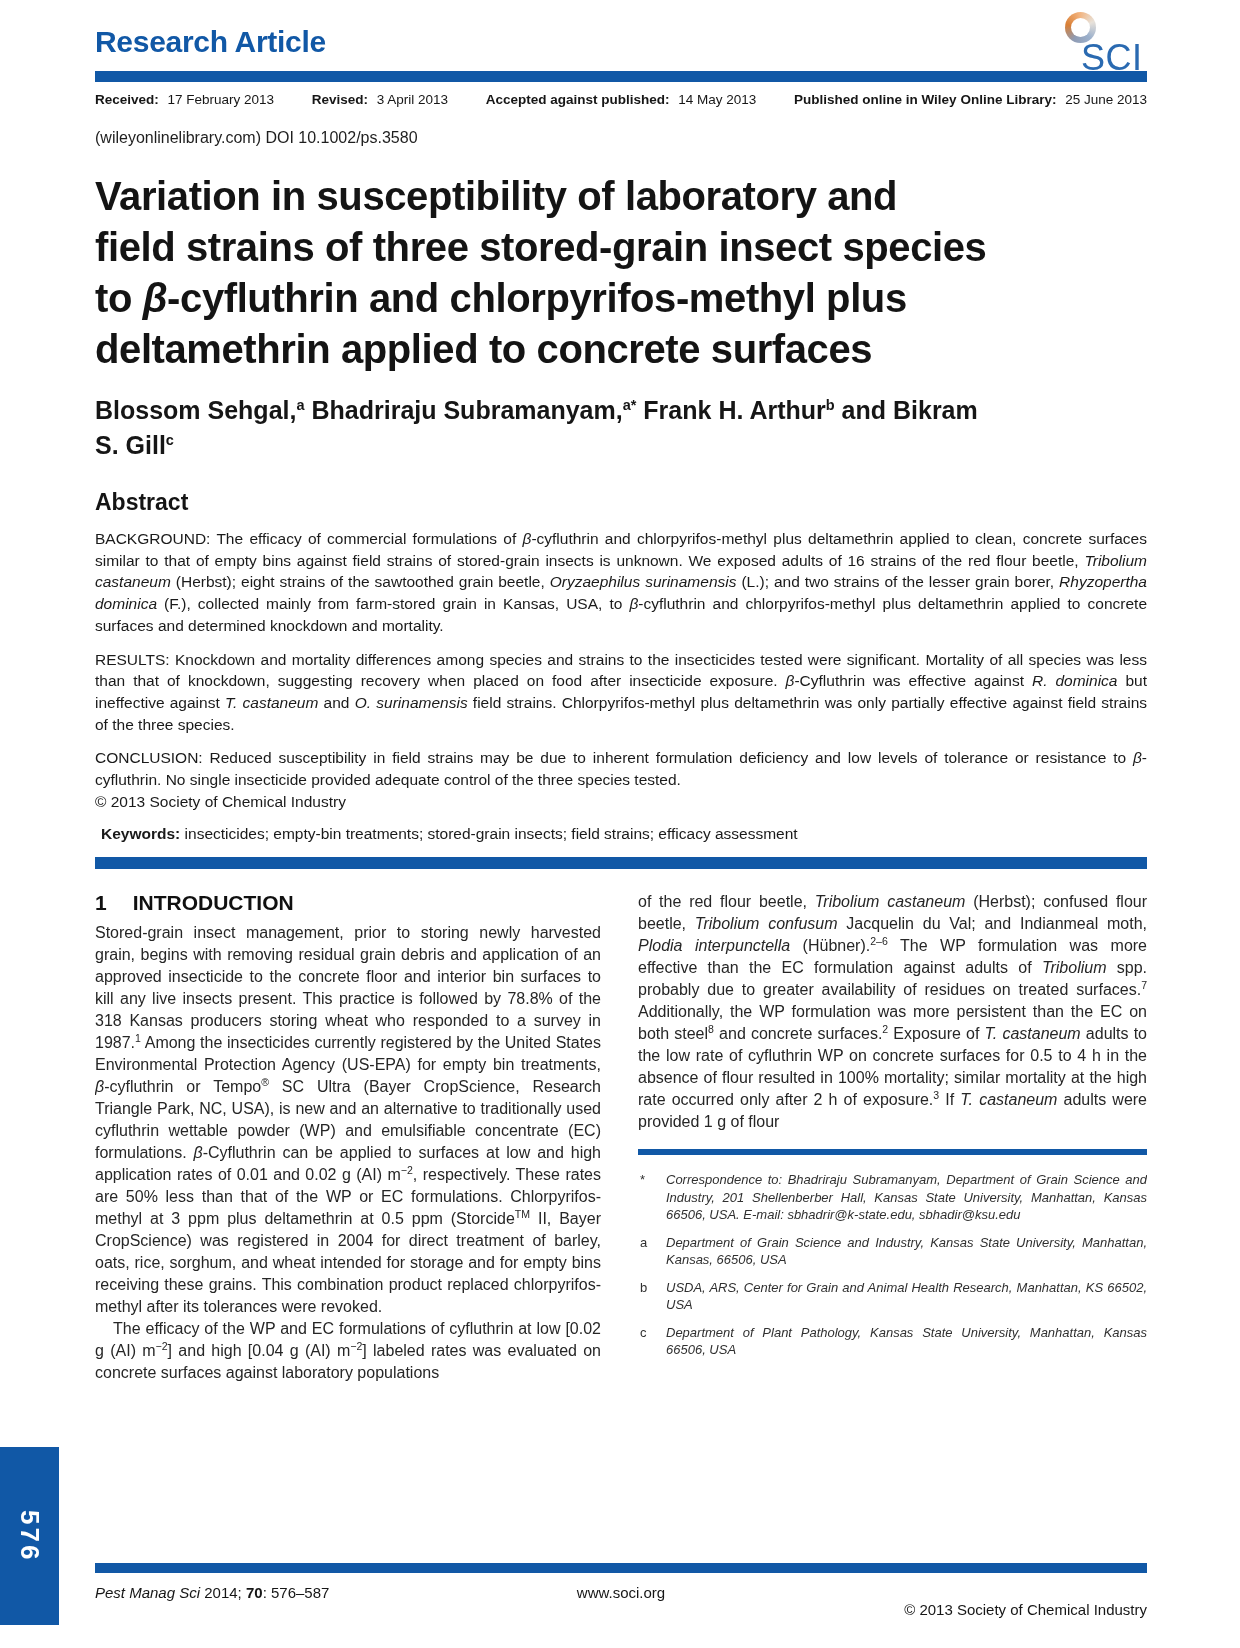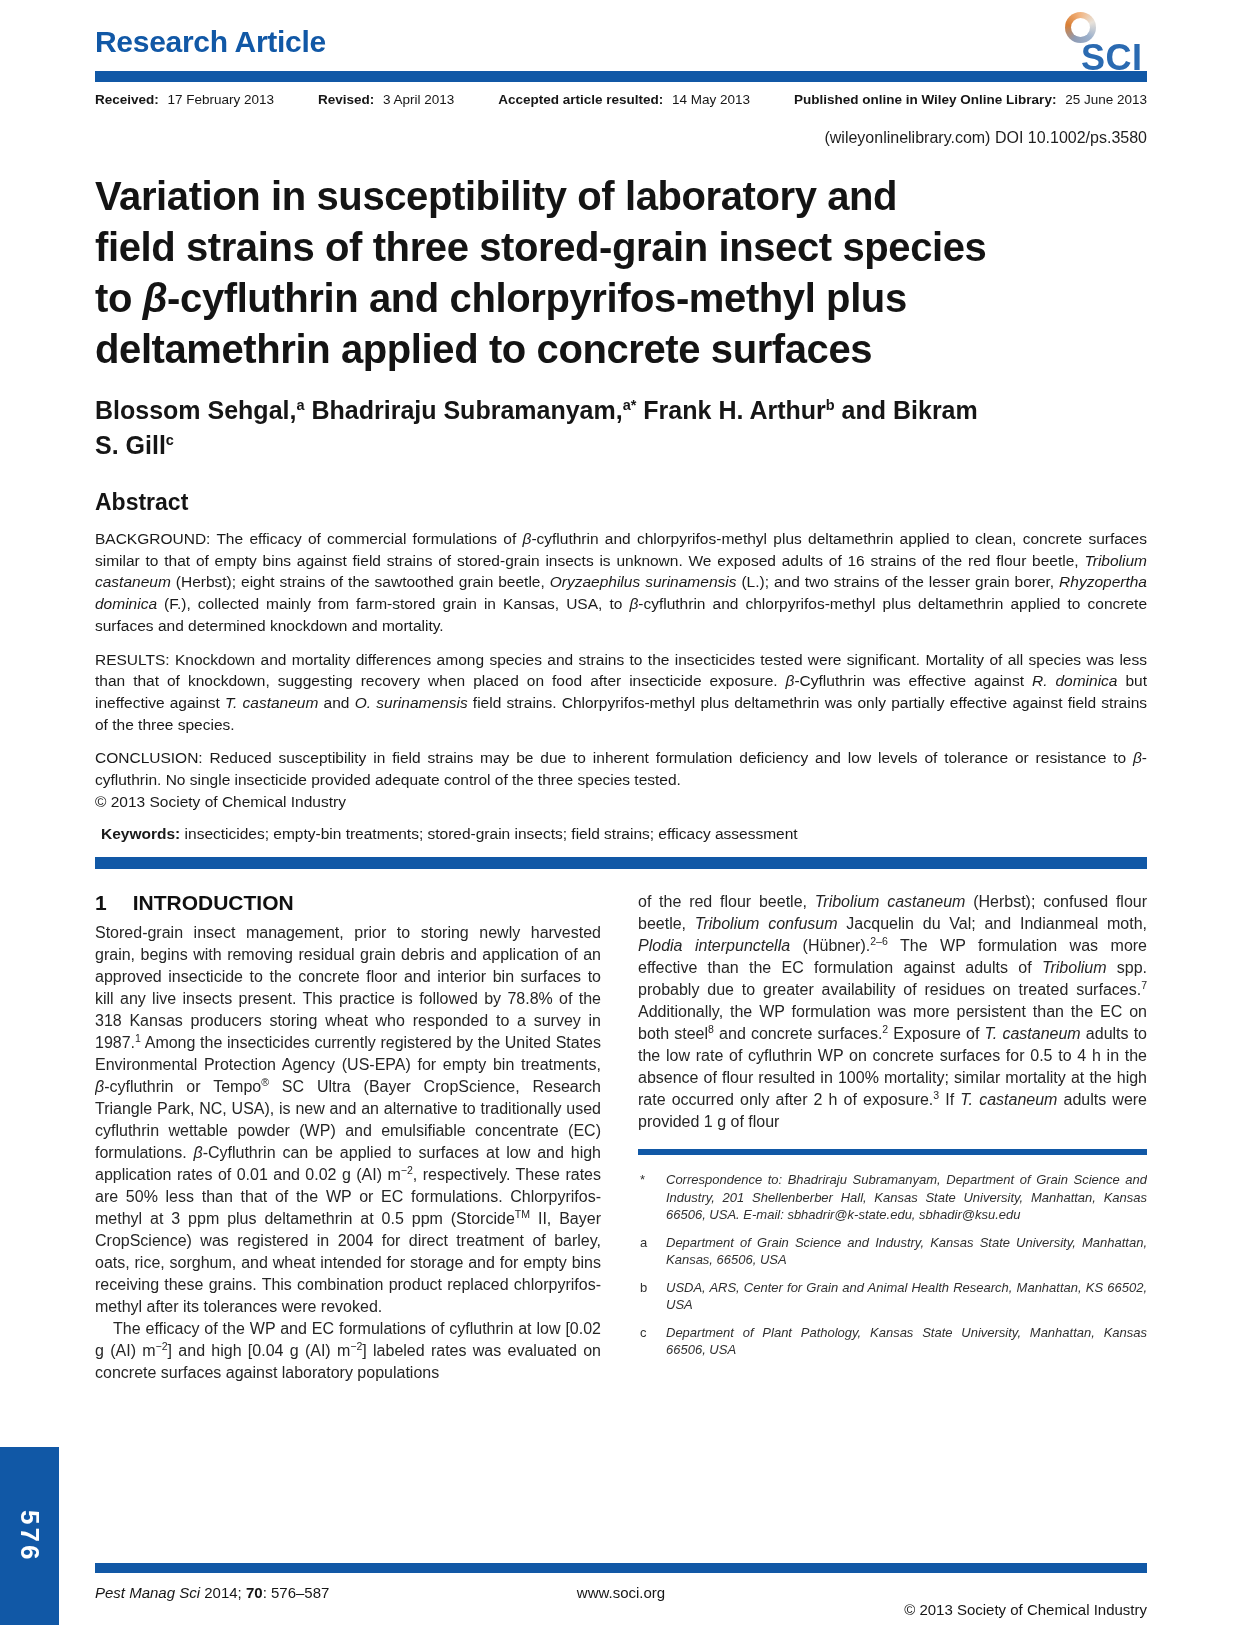--- a/index.html
+++ b/index.html
@@ -18,33 +18,33 @@
     font-size:30px; font-weight:bold; color:var(--accent); letter-spacing:-0.3px;
   }
   .sci-logo{ position:absolute; right:-8px; top:12px; width:96px; height:74px; }
   .ring{
     position:absolute; left:6px; top:0; width:31px; height:31px; border-radius:50%;
     background:conic-gradient(from 210deg,#8f9bb3,#d97f35,#f2b27c,#e8e2da,#9bb0cc,#8f9bb3);
   }
   .ring::after{ content:""; position:absolute; inset:6px; background:#fff; border-radius:50%; }
   .sci-text{
     position:absolute; left:22px; top:28px;
-    font-size:36px; font-weight:bold; color:#2a6ab1; letter-spacing:0.5px; line-height:1;
+    font-size:36px; font-weight:normal; color:#2a6ab1; letter-spacing:0.5px; line-height:1;
   }
   .blue-bar{ background:var(--accent); }
   .header-bar{ height:11px; }
 
   .dates-row{
     display:flex; justify-content:space-between; margin-top:10px;
     font-size:13.5px; color:#161616; white-space:nowrap;
   }
   .date-label{ font-weight:bold; }
   .date-value{ margin-left:5px; font-weight:normal; }
 
-  .doi-line{ margin-top:22px; font-size:16px; color:#1e1e1e;text-align:right; }
+  .doi-line{ margin-top:22px; font-size:16px; color:#1e1e1e; }
 
   
   .title{ margin-top:24px; font-size:40px; font-weight:bold; line-height:51px; letter-spacing:-0.4px; color:#141414; }
   .authors{ margin-top:18px; font-size:25px; font-weight:bold; line-height:35px; color:#161616; }
   .authors sup{ font-size:58%; }
 
   sup{ line-height:0; vertical-align:super; font-size:66%; }
   .it{ font-style:italic; }
   .bd{ font-weight:bold; }
 
@@ -95,21 +95,21 @@
     <div class="sci-logo">
       <div class="ring"></div>
       <div class="sci-text">SCI</div>
     </div>
   </div>
   <div class="blue-bar header-bar"></div>
 
   <div class="dates-row">
     <span class="date-item"><span class="date-label">Received: </span><span class="date-value">17 February 2013</span></span>
     <span class="date-item"><span class="date-label">Revised: </span><span class="date-value">3 April 2013</span></span>
-    <span class="date-item"><span class="date-label">Accepted article resulted: </span><span class="date-value">14 May 2013</span></span>
+    <span class="date-item"><span class="date-label">Accepted against published: </span><span class="date-value">14 May 2013</span></span>
     <span class="date-item"><span class="date-label">Published online in Wiley Online Library: </span><span class="date-value">25 June 2013</span></span>
   </div>
 
   <div class="doi-line">(wileyonlinelibrary.com) DOI 10.1002/ps.3580</div>
 
   <h1 class="title" style="margin:24px 0 0 0;">
     <div class="title-line"><span>Variation in susceptibility of laboratory and</span></div>
     <div class="title-line"><span>field strains of three stored-grain insect species</span></div>
     <div class="title-line"><span>to </span><span class="it">β</span><span>-cyfluthrin and chlorpyrifos-methyl plus</span></div>
     <div class="title-line"><span>deltamethrin applied to concrete surfaces</span></div>

